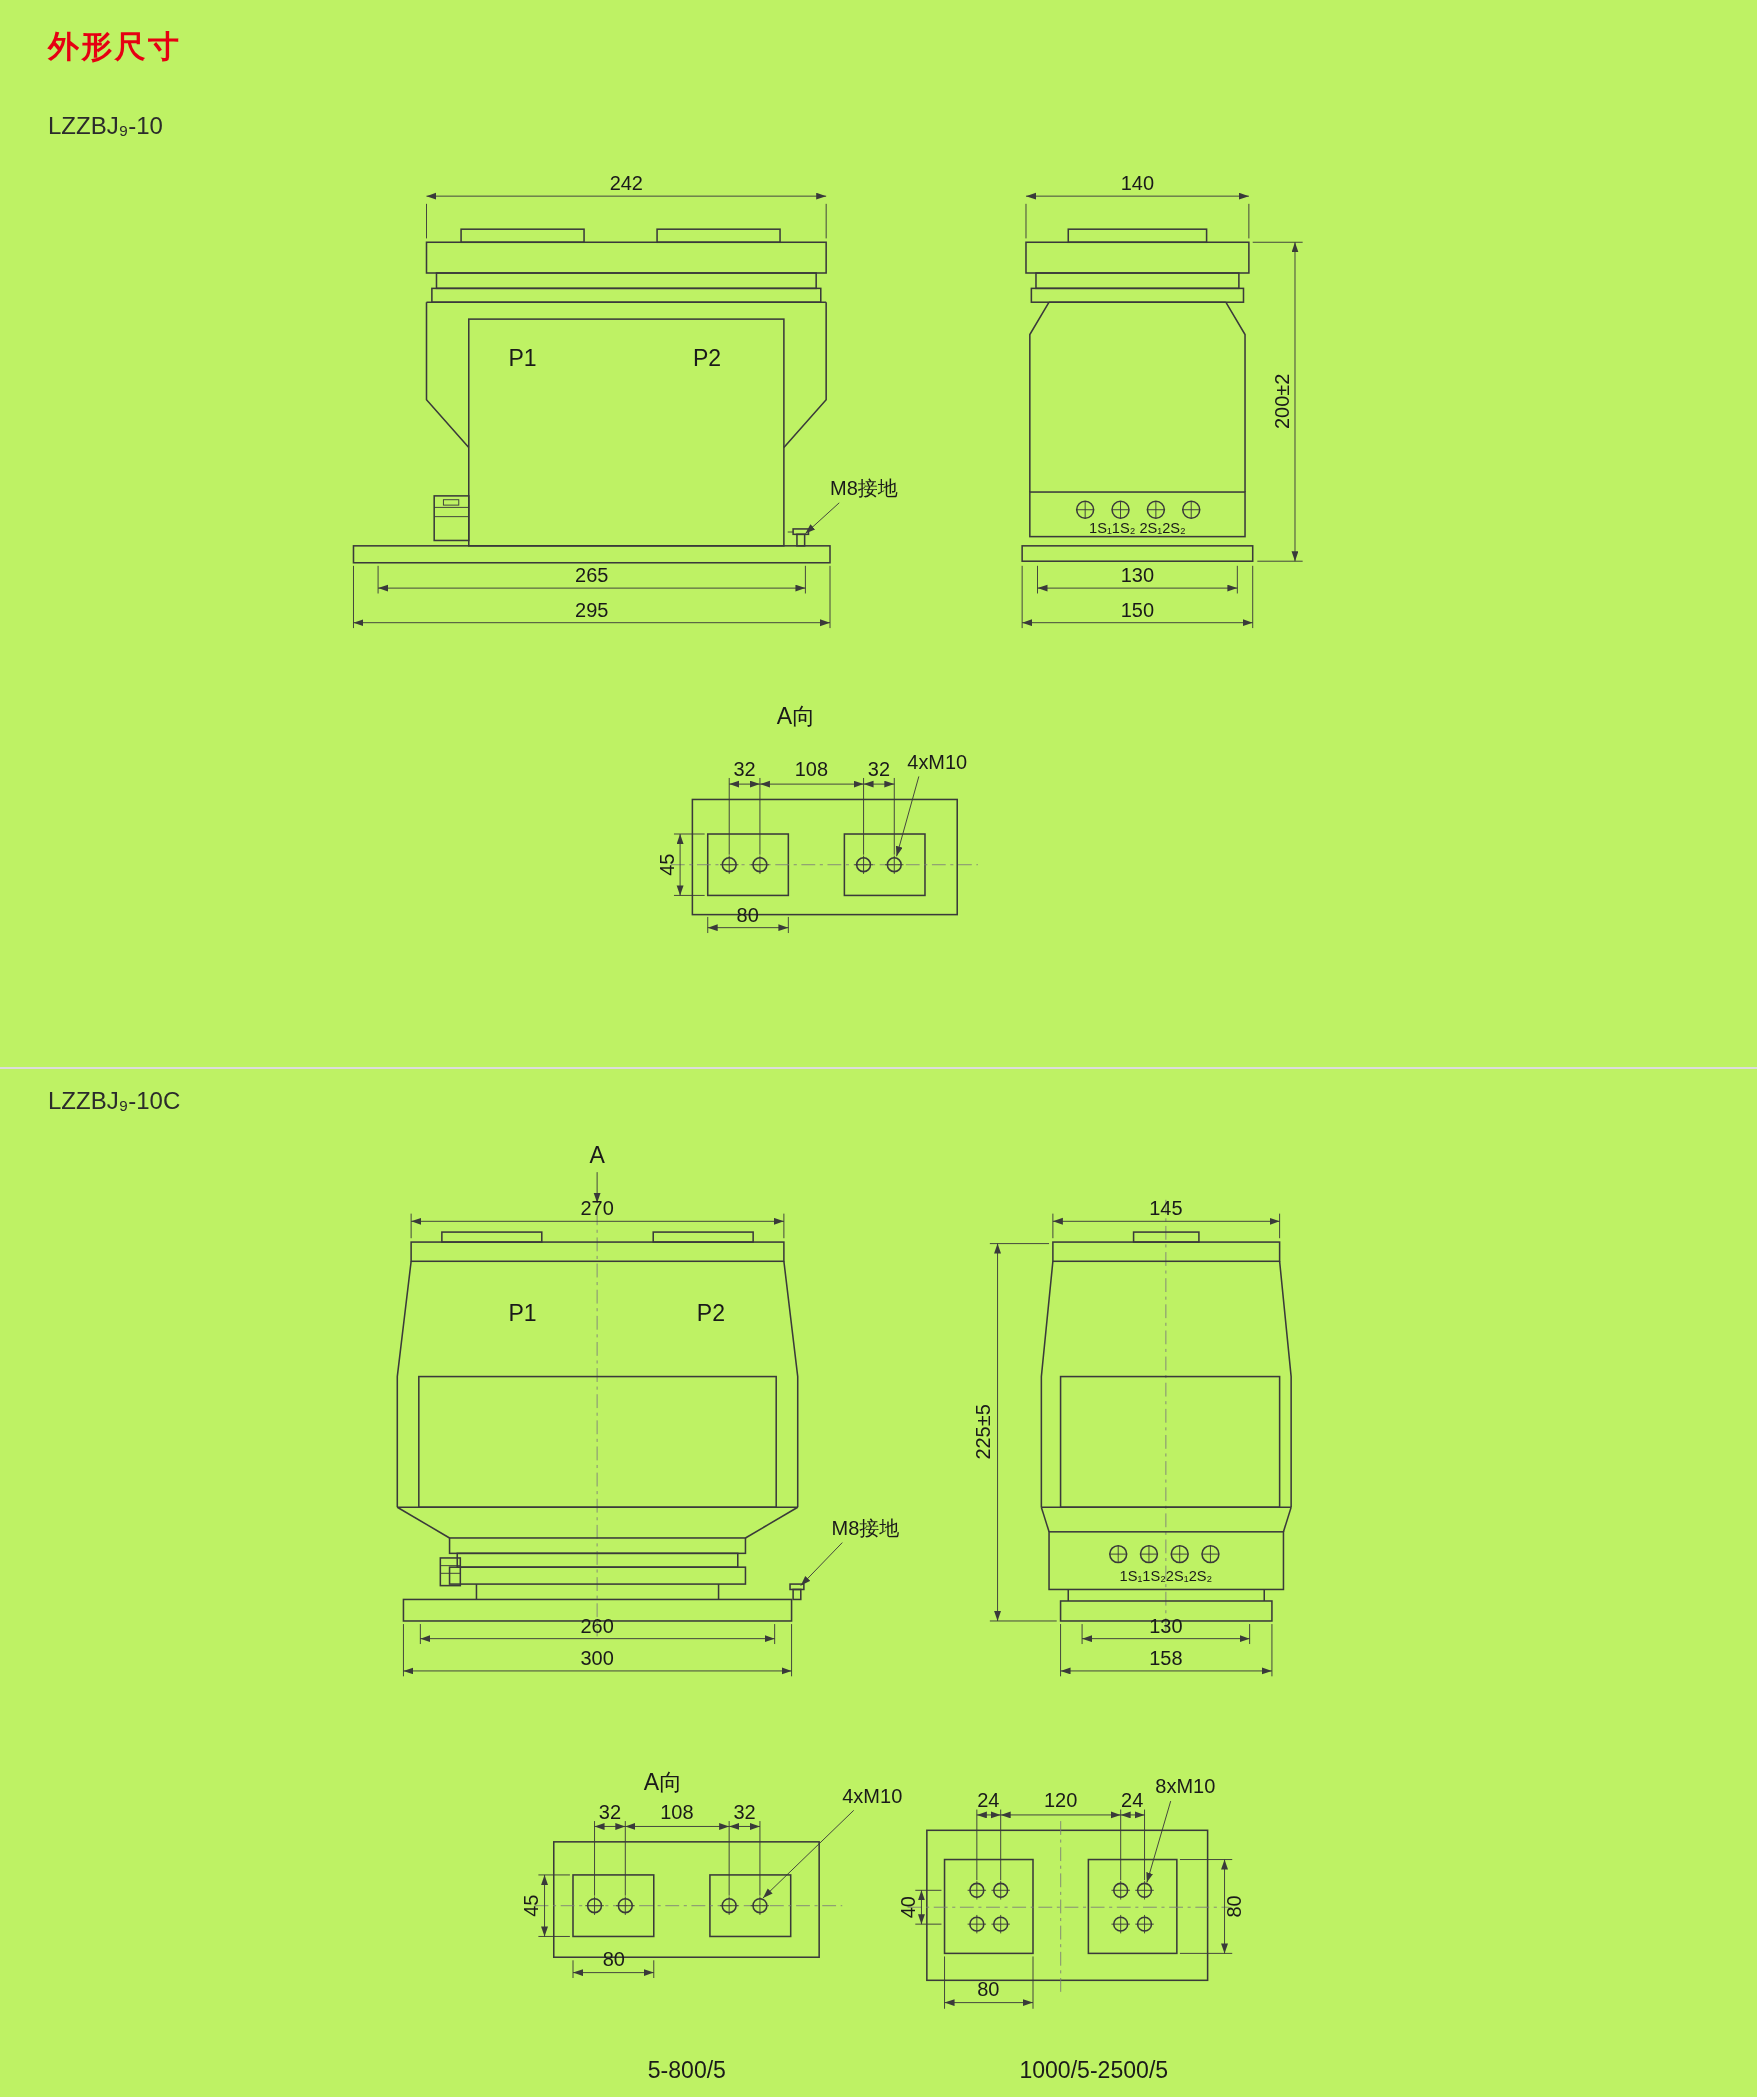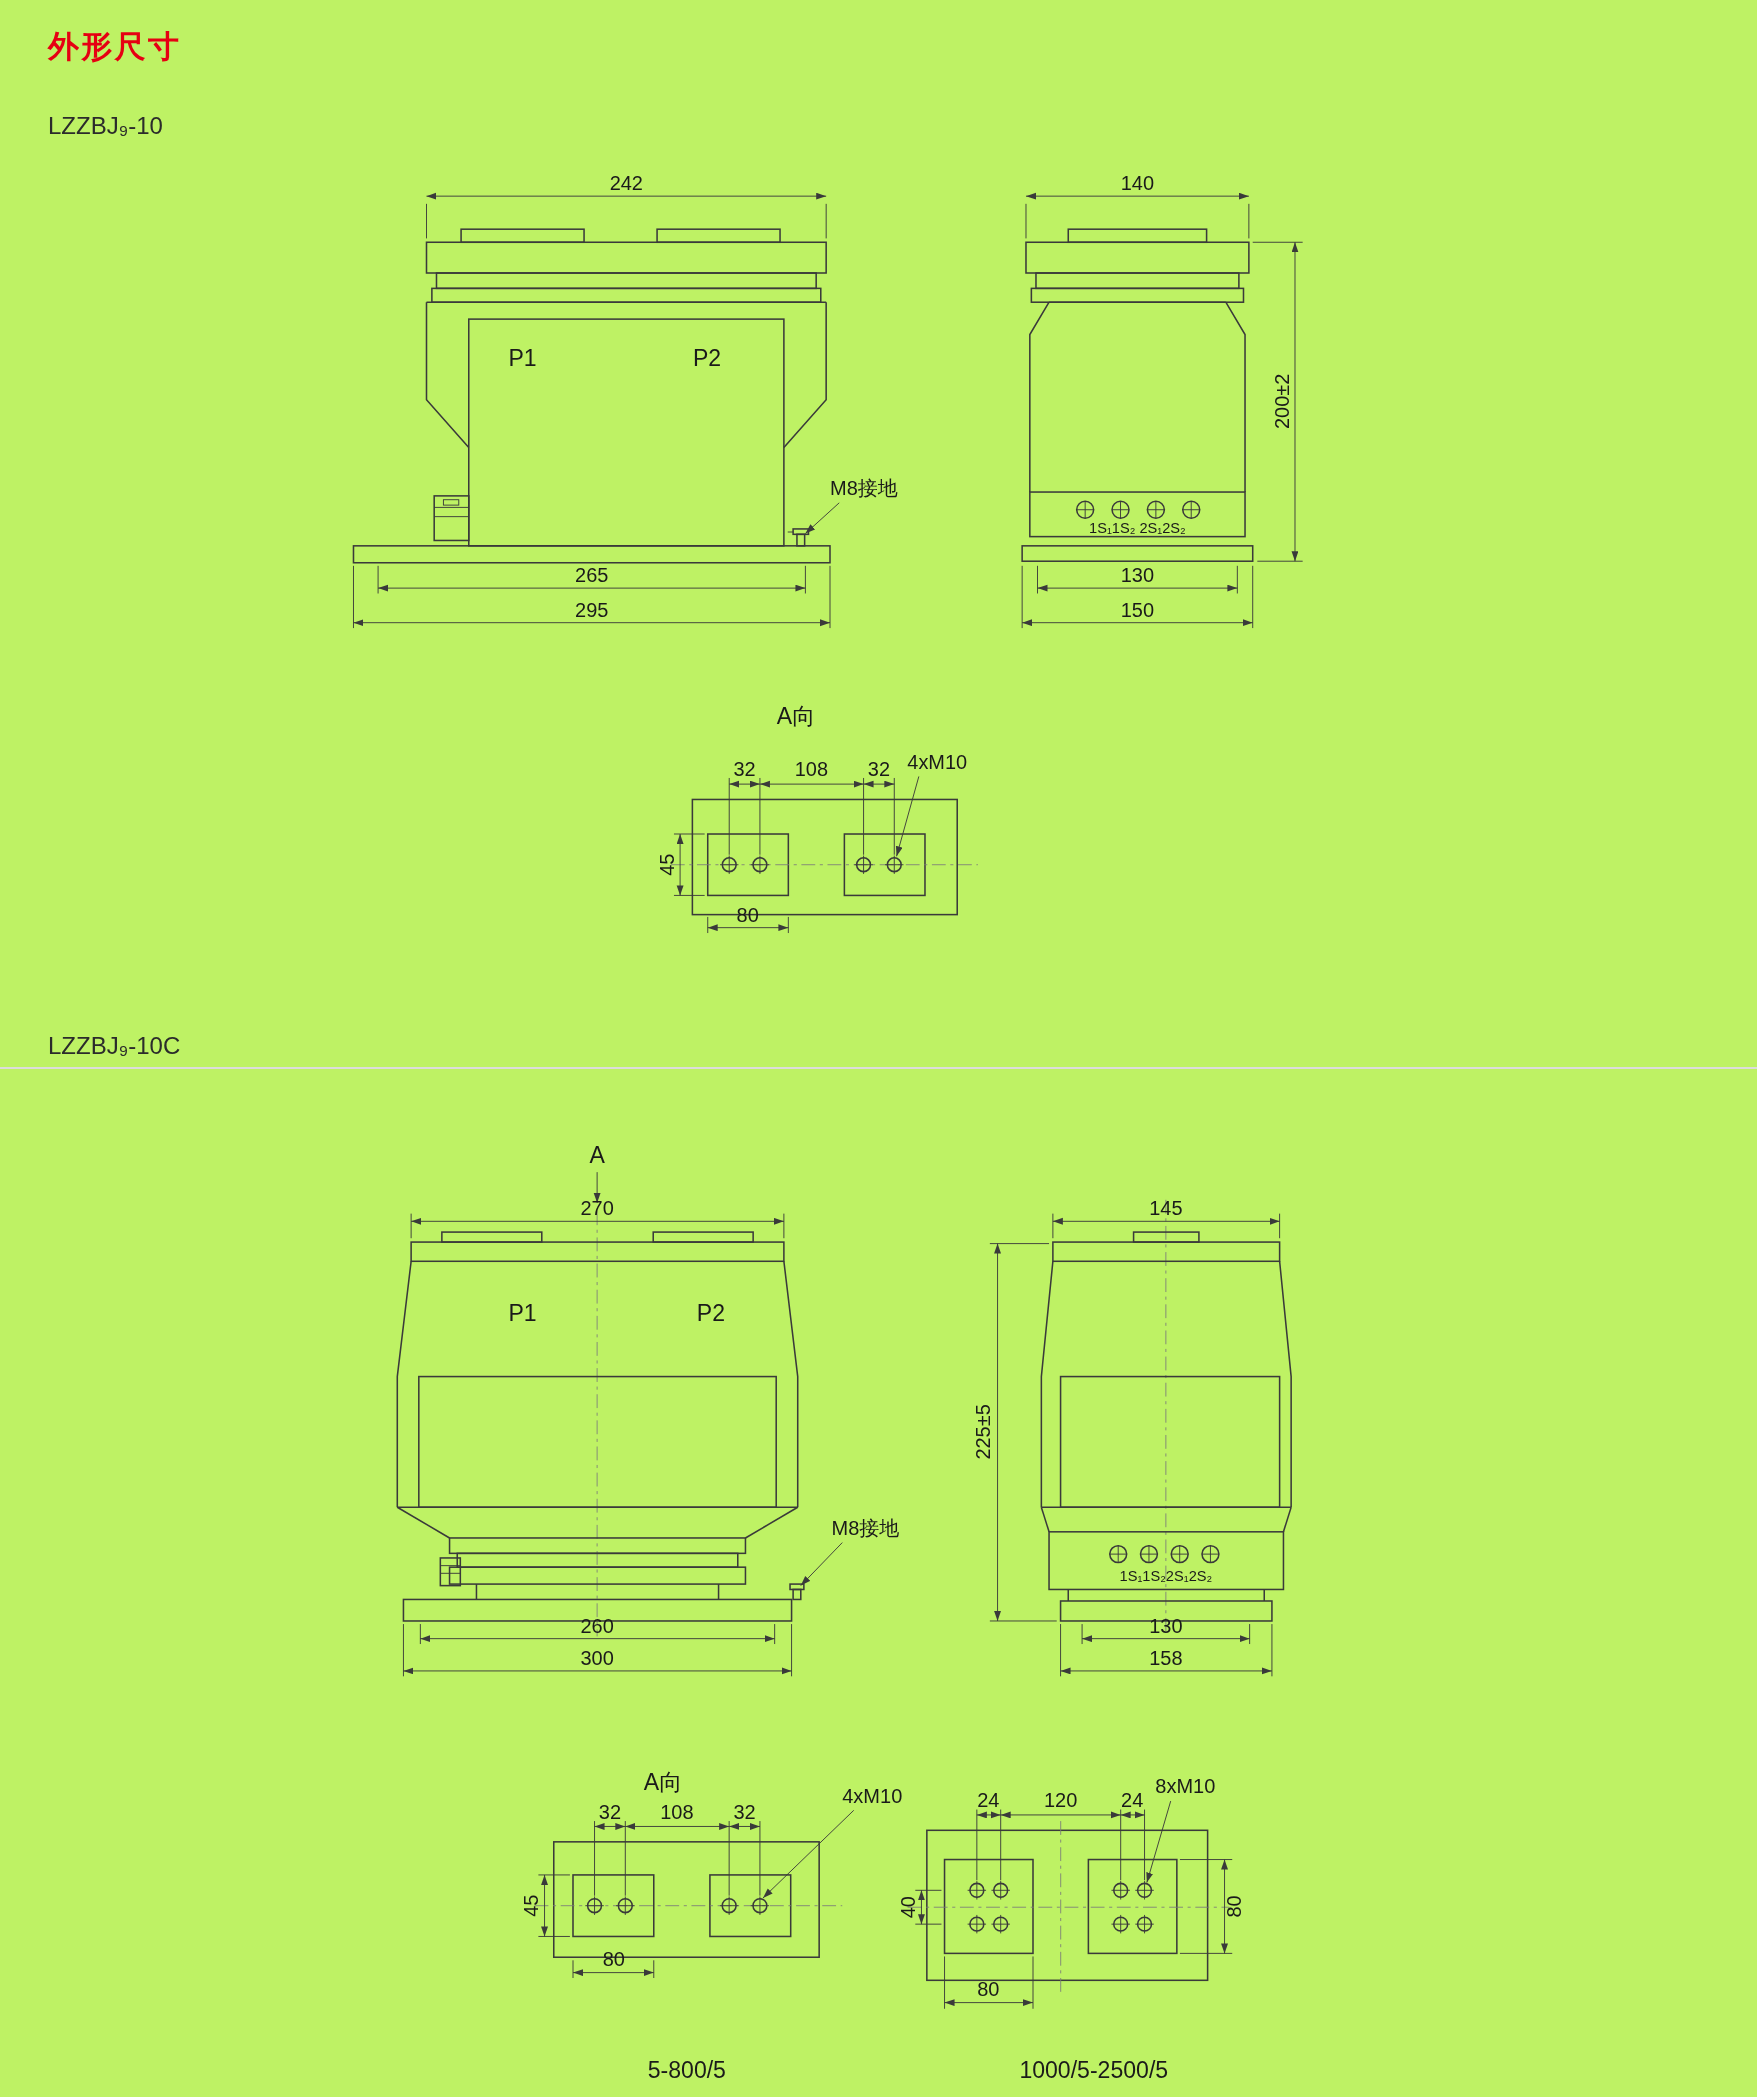--- a/index.html
+++ b/index.html
@@ -1,21 +1,21 @@
 <!DOCTYPE html>
 <html style="font-size:12.3px"><head>
 <meta charset="utf-8">
 <style>
   * { margin:0; padding:0; box-sizing:border-box; }
   body { background:#ffffff; font-family:"Liberation Sans","DejaVu Sans",sans-serif; }
   .canvas { position:relative; width:1758px; height:2097px; background:#bef264; overflow:hidden; }
   .heading { position:absolute; left:48px; top:26px; font-size:31px; font-weight:bold; color:#e60012; letter-spacing:2.3px; }
   .model { position:absolute; left:48px; font-size:24px; color:#2b2b2b;text-align:center; }
   .model1 { top:112px; }
-  .model2 { top:1032px; }
+  .model2 { top:1087px; }
   .divider { position:absolute; left:0; top:1067px; width:1758px; height:1.5px; background:#dcdcdc; }
   svg { position:absolute; overflow:visible; }
   svg text { font-family:"Liberation Sans","DejaVu Sans",sans-serif; font-size:26px; fill:#1a1a1a; }
   .lbl { font-size:30px; }
   .small { font-size:19px; }
   .fc { fill:none; stroke:#3a3a3a; stroke-width:2; }
   .ln { fill:none; stroke:#3a3a3a; stroke-width:2; }
   .thin { fill:none; stroke:#3a3a3a; stroke-width:1.2; }
   .dim { fill:none; stroke:#3a3a3a; stroke-width:1.2; }
   .cl { fill:none; stroke:#7a7a7a; stroke-width:1.1; stroke-dasharray:18 6 4 6; }

